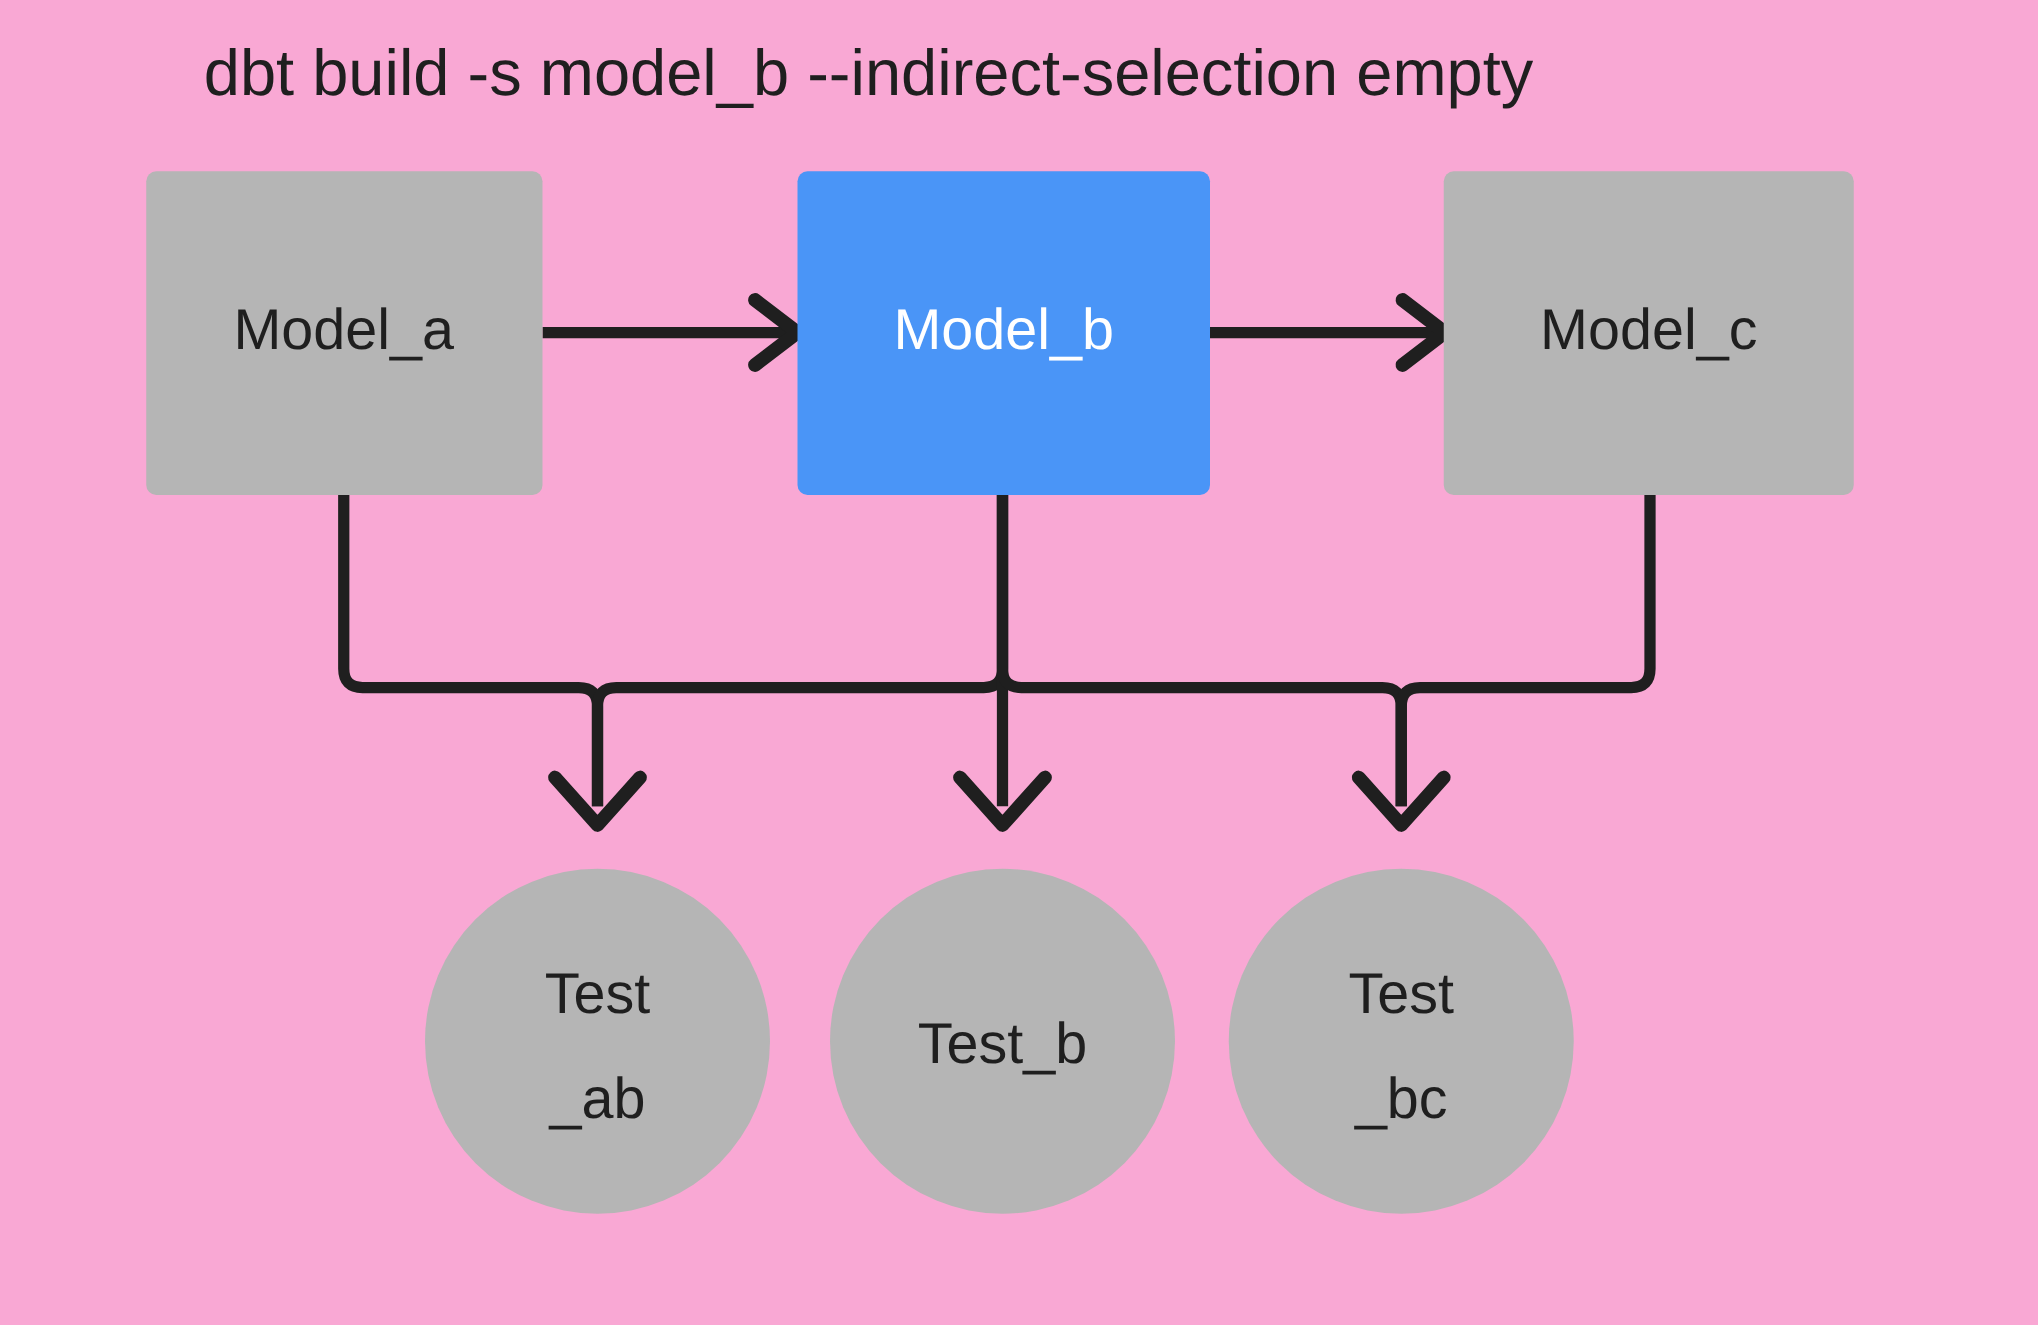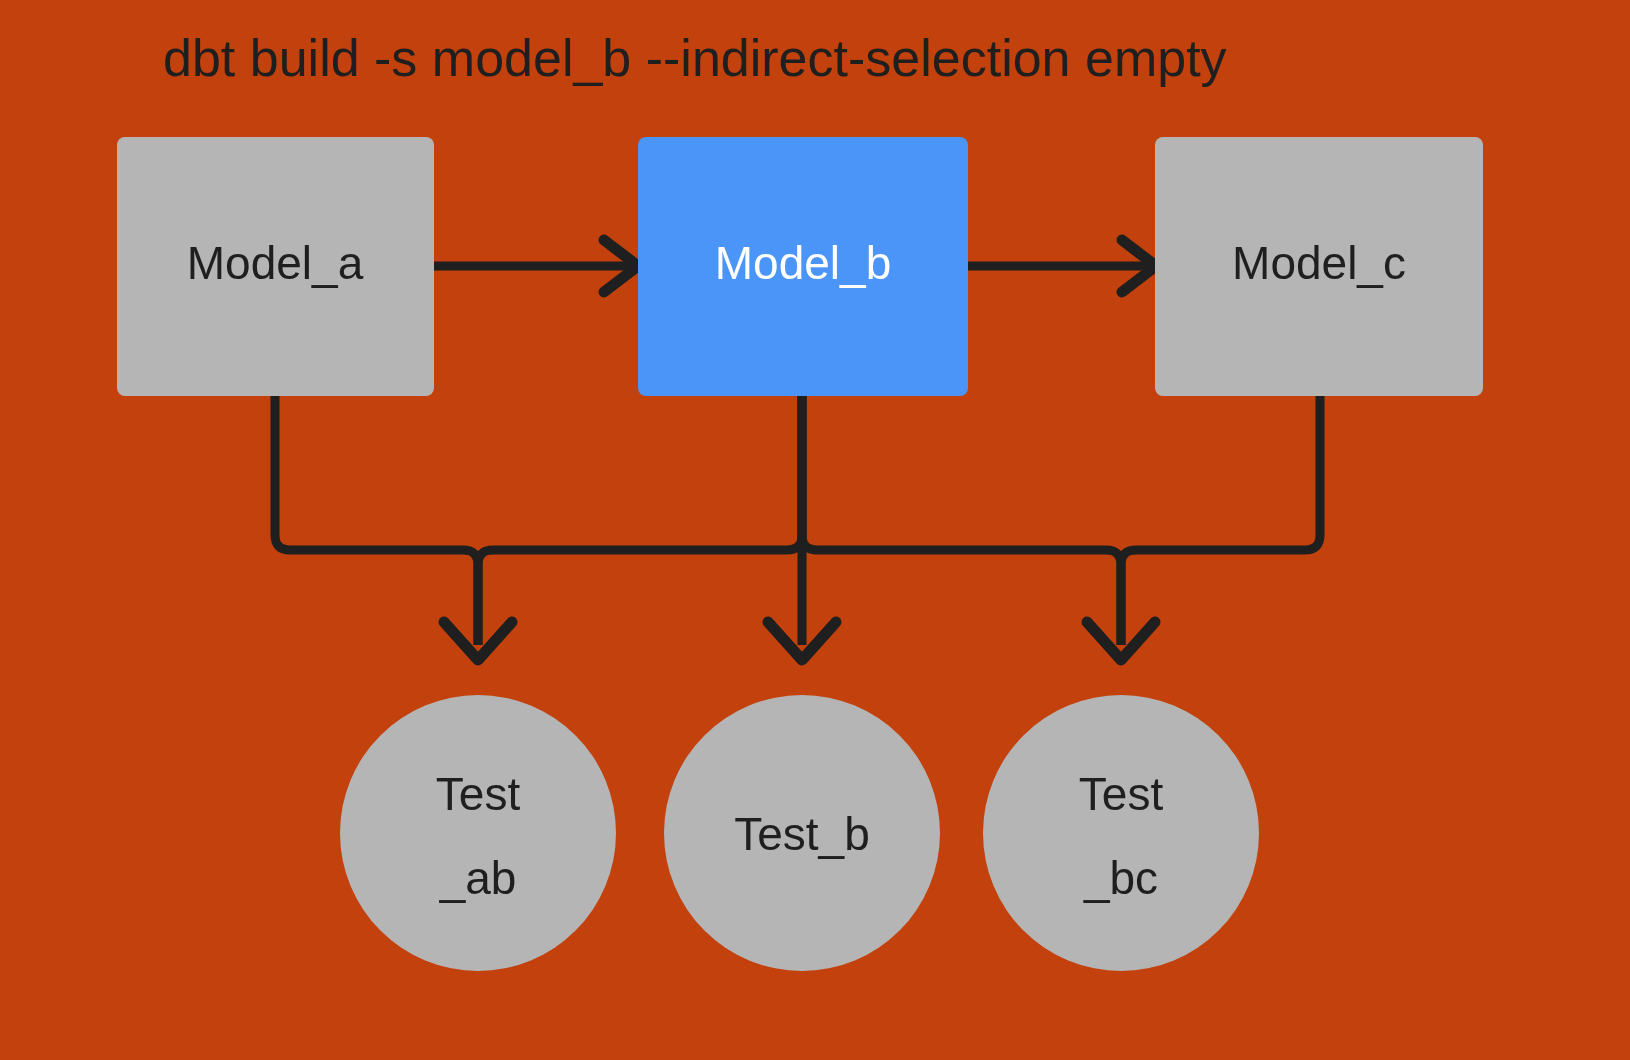--- a/index.html
+++ b/index.html
@@ -10,21 +10,21 @@
   body {
     width: 1630px;
     height: 1060px;
     font-family: "Liberation Sans", sans-serif;
     overflow: hidden;
   }
   #canvas {
     position: relative;
     width: 1630px;
     height: 1060px;
-    background: #c2410c;
+    background: #f9a8d4;
   }
   #diagram-svg {
     position: absolute;
     left: 0;
     top: 0;
     width: 1630px;
     height: 1060px;
   }
   .node-label {
     font-family: "Liberation Sans", sans-serif;

